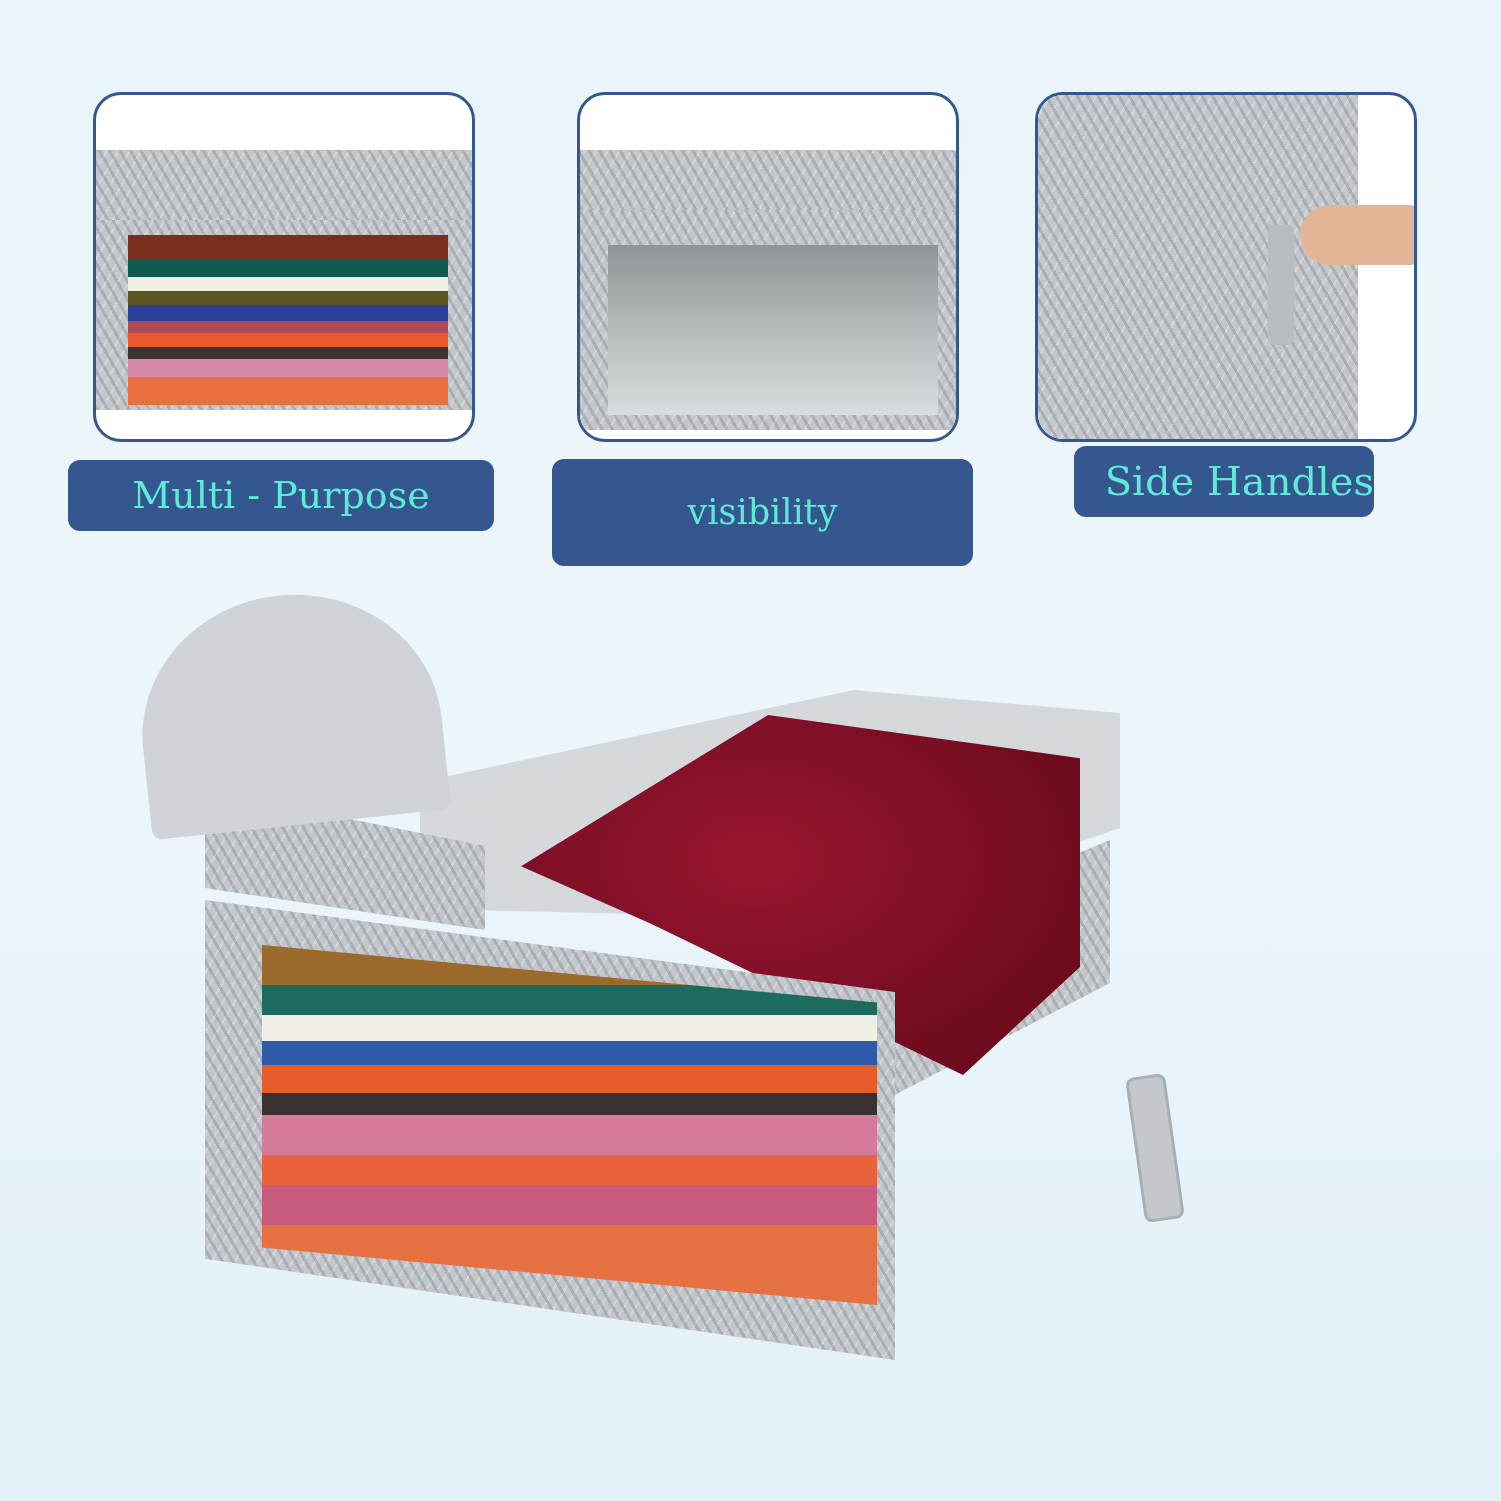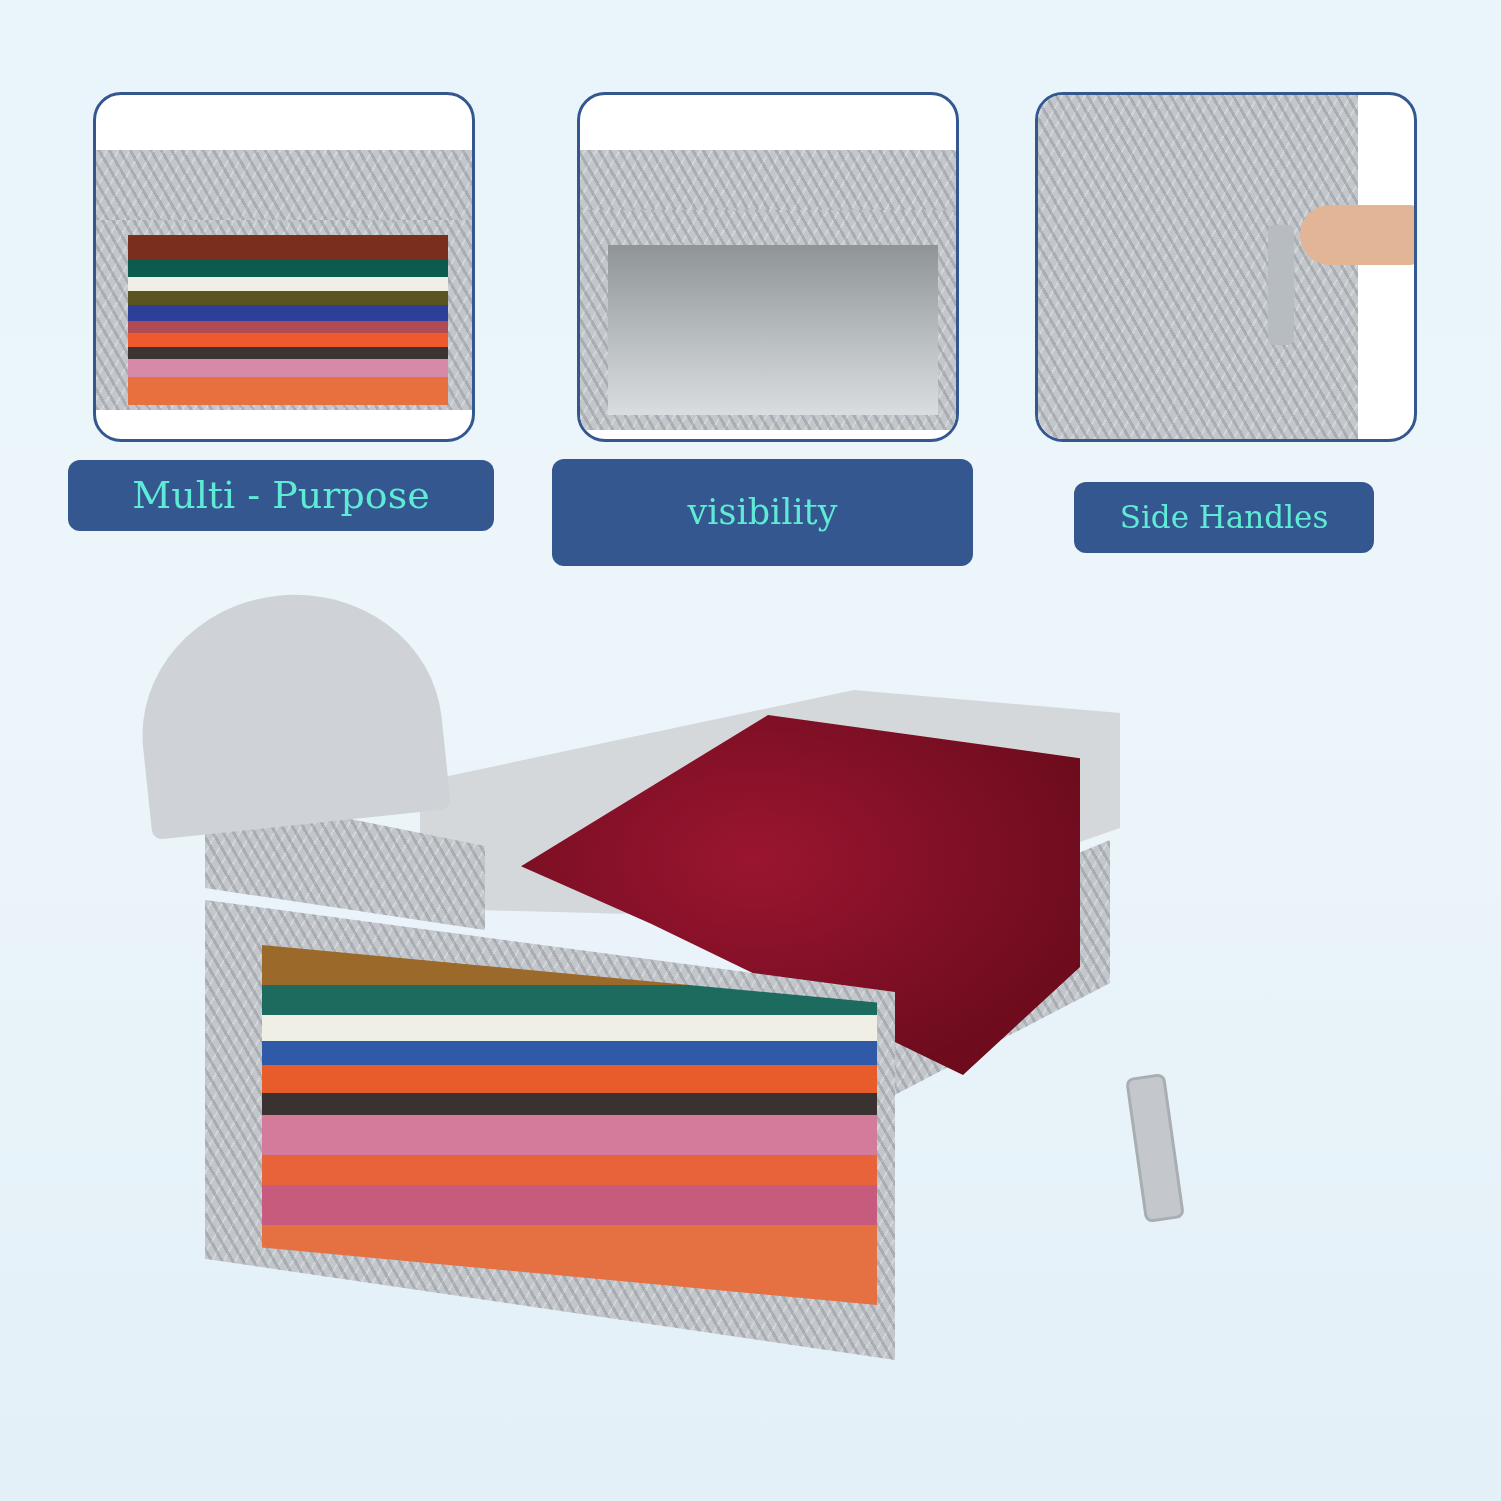--- a/index.html
+++ b/index.html
@@ -45,21 +45,21 @@
   <div style="position:absolute;left:230px;top:130px;width:26px;height:120px;background:#b7bcc1;border-radius:6px;"></div>
   <div style="position:absolute;left:262px;top:110px;width:120px;height:60px;background:#e2b596;border-radius:30px 10px 10px 30px;"></div>
 </div>
 
 <div class="label" style="left:68px;top:460px;width:426px;height:71px;font-size:38px;">
   <span>Multi - Purpose</span>
 </div>
 <div class="label" style="left:552px;top:459px;width:421px;height:107px;font-size:35px;flex-direction:column;">
   <span>visibility</span>
 </div>
-<div class="label" style="left:1074px;top:482px;width:300px;height:71px;font-size:31px;">
+<div class="label" style="left:1074px;top:446px;width:300px;height:71px;font-size:40px;justify-content:flex-end;">
   <span>Side Handles</span>
 </div>
 
 <div style="position:absolute;left:0;top:0;width:1501px;height:1501px;">
 
   <div class="fabric" style="position:absolute;left:860px;top:840px;width:250px;height:260px;clip-path:polygon(0 40%,100% 0,100% 55%,10% 100%);"></div>
 
   <div style="position:absolute;left:420px;top:690px;width:700px;height:230px;background:#d5d8db;clip-path:polygon(0 40%,62% 0,100% 10%,100% 60%,62% 100%,0 95%);"></div>
 
   <div style="position:absolute;left:430px;top:715px;width:650px;height:360px;background:radial-gradient(ellipse at 50% 40%,#9a1530,#6e0c1e 75%);clip-path:polygon(14% 42%,52% 0,100% 12%,100% 70%,82% 100%,34% 58%);"></div>

